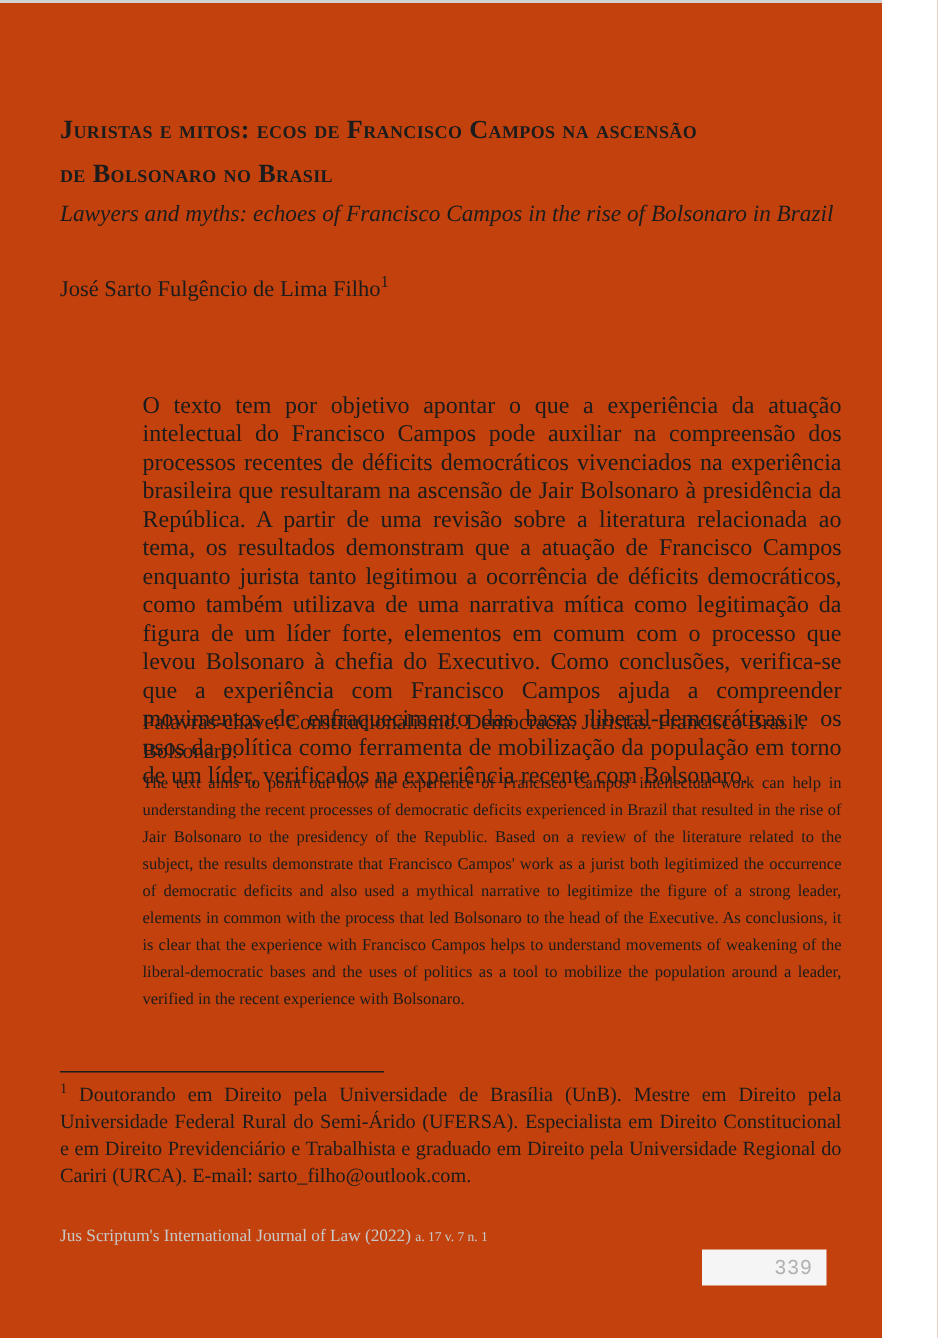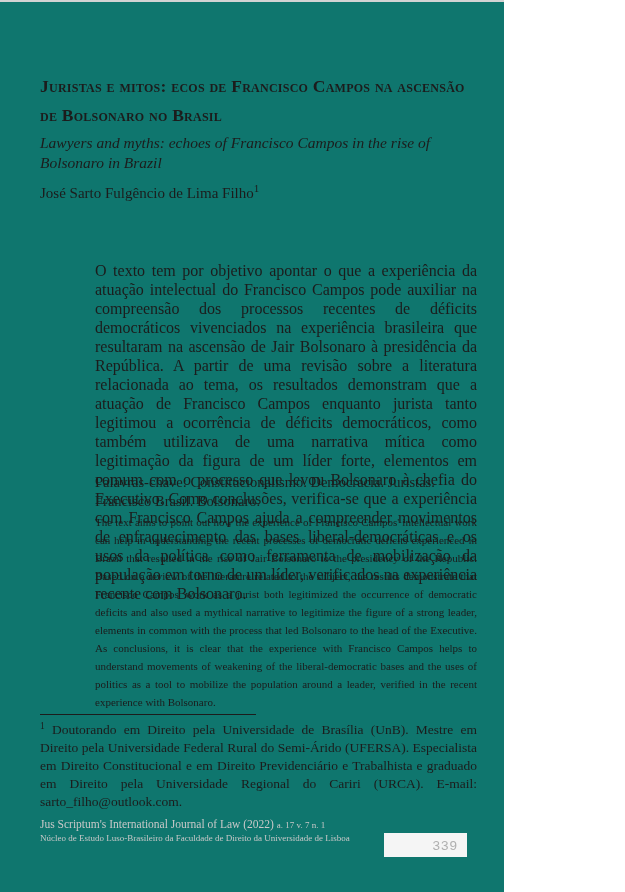--- a/index.html
+++ b/index.html
@@ -1,19 +1,19 @@
 <!DOCTYPE html>
 <html><head>
 <meta charset="utf-8">
 <style>
   html,body{margin:0;padding:0;background:#ffffff;}
   .page{
     position:relative;
-    width:504px;height:892px;
-    background:#0f766e;
+    width:588px;height:892px;
+    background:#c2410c;
     font-family:"Liberation Serif","DejaVu Serif",serif;
     color:#1c1c1c;
     overflow:hidden;
     box-sizing:border-box;
   }
   .top-edge{
     position:absolute;top:0;left:0;right:0;height:2px;background:#d3d3d3;
   }
   .title{
     position:absolute;top:72px;left:40px;right:27px;
@@ -109,19 +109,18 @@
   <div class="footnote-rule"></div>
 
   <div class="footnote">
     <sup>1</sup><span> Doutorando em Direito pela Universidade de Brasília (UnB). Mestre em Direito pela Universidade Federal Rural do Semi-Árido (UFERSA). Especialista em Direito Constitucional e em Direito Previdenciário e Trabalhista e graduado em Direito pela Universidade Regional do Cariri (URCA). E-mail: sarto_filho@outlook.com.</span>
   </div>
 
   <div class="footer">
     <div class="footer-journal-line">
       <span>Jus Scriptum's International Journal of Law (2022) </span><span class="footer-issue">a. 17 v. 7 n. 1</span>
     </div>
-    <div class="footer-institute">Núcleo de Estudo Luso-Brasileiro da Faculdade de Direito da Universidade de Lisboa</div>
   </div>
 
   <div class="page-number-badge">
     <span>339</span>
   </div>
 </div>
 
 </body></html>

